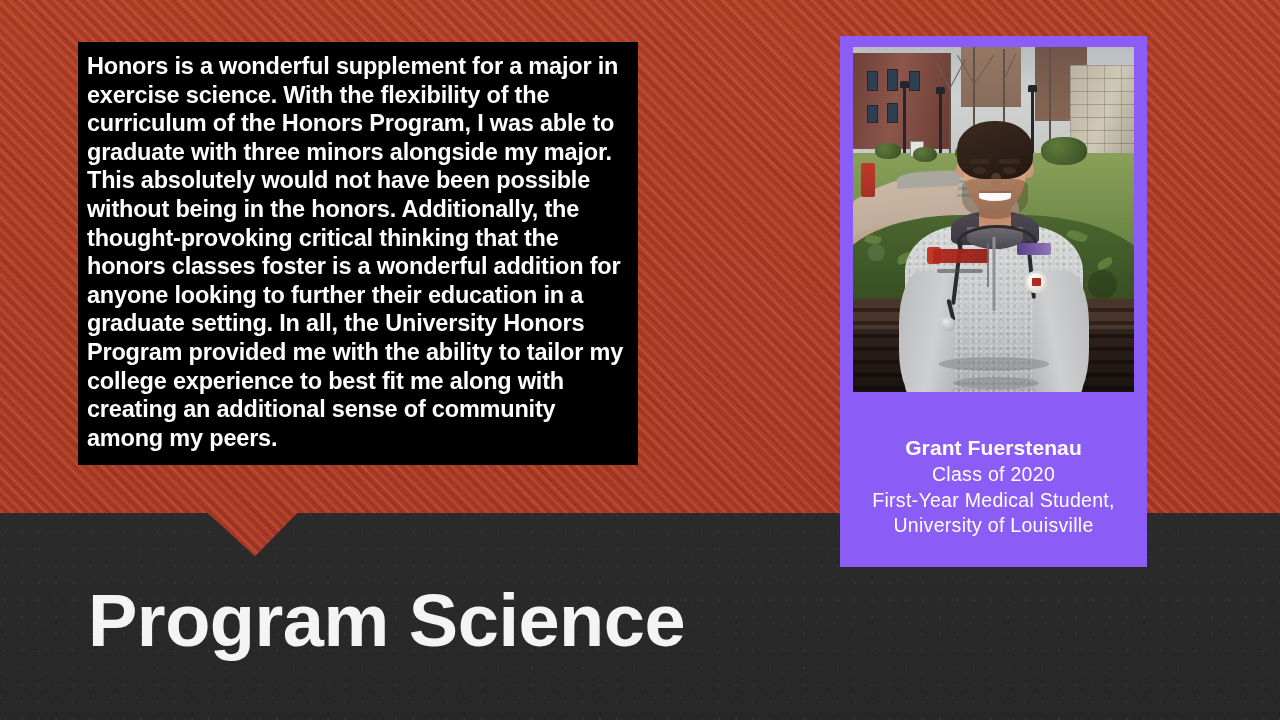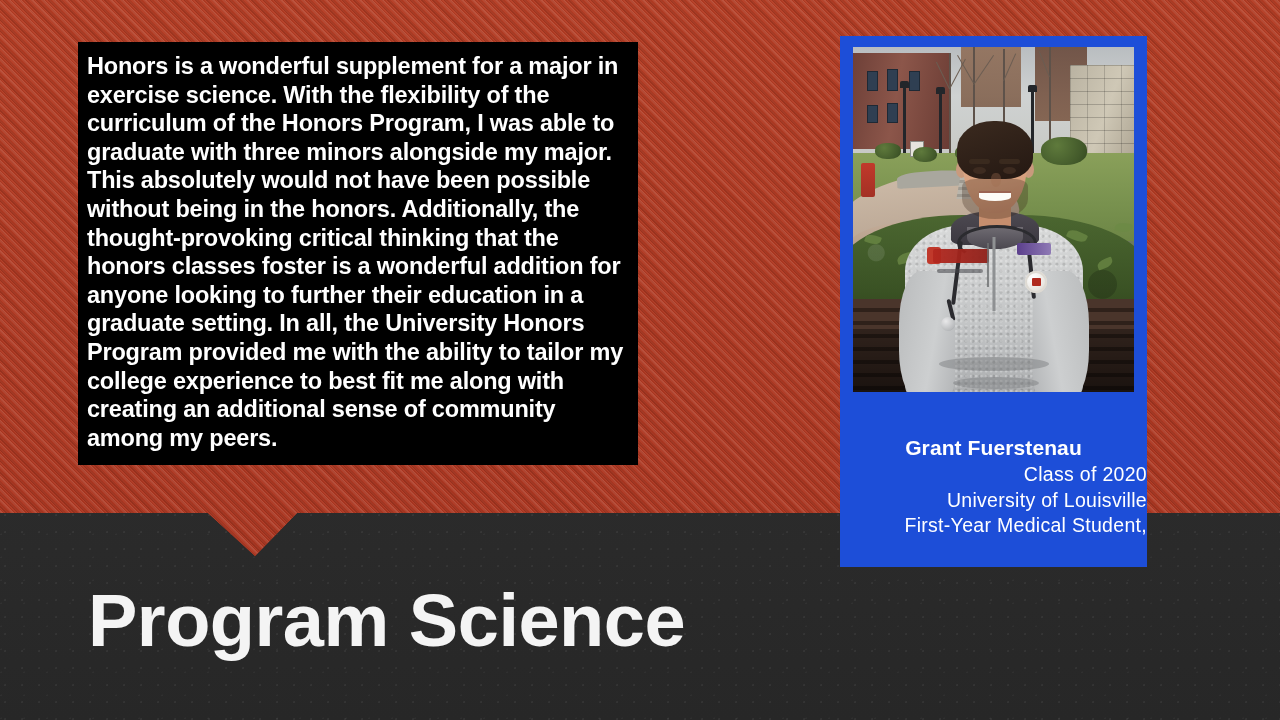--- a/index.html
+++ b/index.html
@@ -85,21 +85,21 @@
     letter-spacing: -0.2px;
     margin: 0;
   }
 
   
   .photo-card {
     position: absolute;
     left: 840px; top: 36px;
     width: 307px;
     height: 531px;
-    background: #1d4ed8;
+    background: #8b5cf6;
   }
   .photo-frame {
     position: absolute;
     left: 13px; top: 11px;
     width: 281px;
     height: 345px;
     overflow: hidden;
     background: #6d7a5a;
   }
 
@@ -419,21 +419,20 @@
     font-size: 21px;
     font-weight: bold;
     line-height: 28px;
     letter-spacing: 0.1px;
   }
   .caption-line {
     font-size: 19.5px;
     font-weight: 300;
     line-height: 25.5px;
     letter-spacing: 0.3px;
-    text-align: right;
   }
 
   
   .slide-title {
     position: absolute;
     left: 88px;
     top: 578px;
     color: #f4f4f4;
     font-size: 74px;
     font-weight: bold;
@@ -549,20 +548,20 @@
         <div class="ph-pin"></div>
         <div class="ph-pin-mark"></div>
         <div class="ph-pocket" style="left:88px;"></div>
         <div class="ph-zip"></div>
       </div>
     </div>
 
     <div class="caption">
       <div class="caption-name">Grant Fuerstenau</div>
       <div class="caption-line">Class of 2020</div>
+      <div class="caption-line">First-Year Medical Student,</div>
       <div class="caption-line">University of Louisville</div>
-      <div class="caption-line">First-Year Medical Student,</div>
     </div>
   </div>
 
   <div class="slide-title">Program Science</div>
 
 </div>
 
 </body></html>

